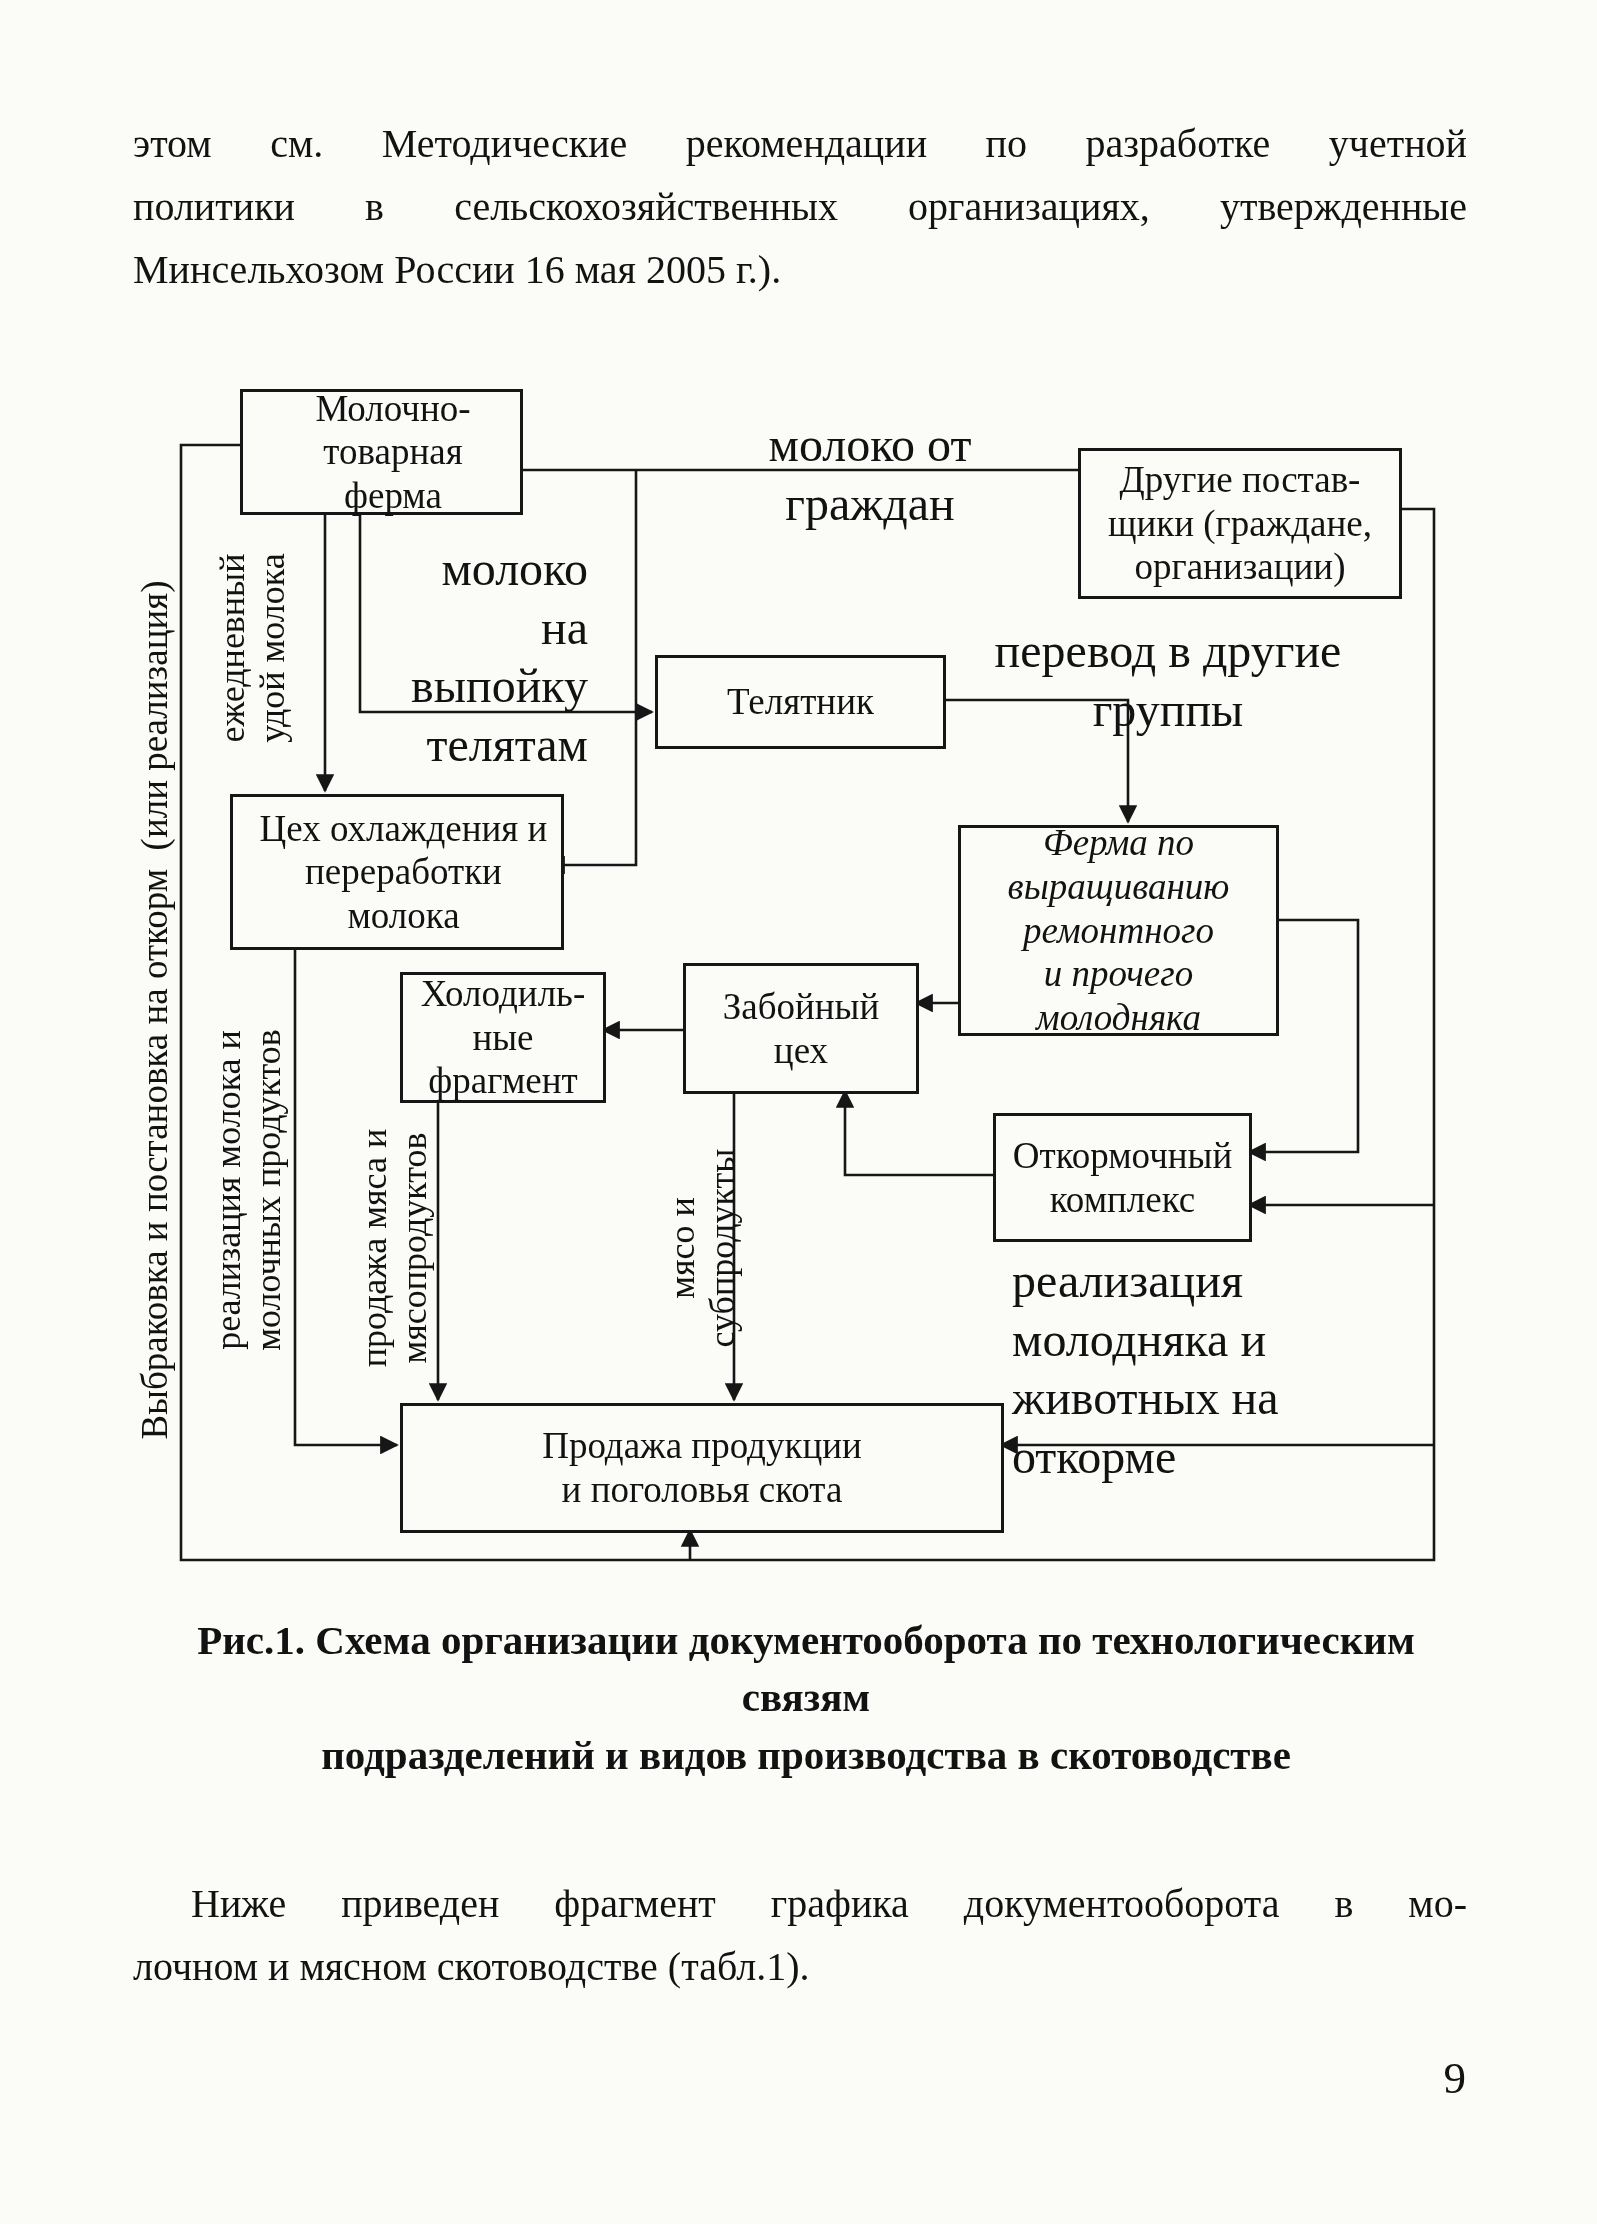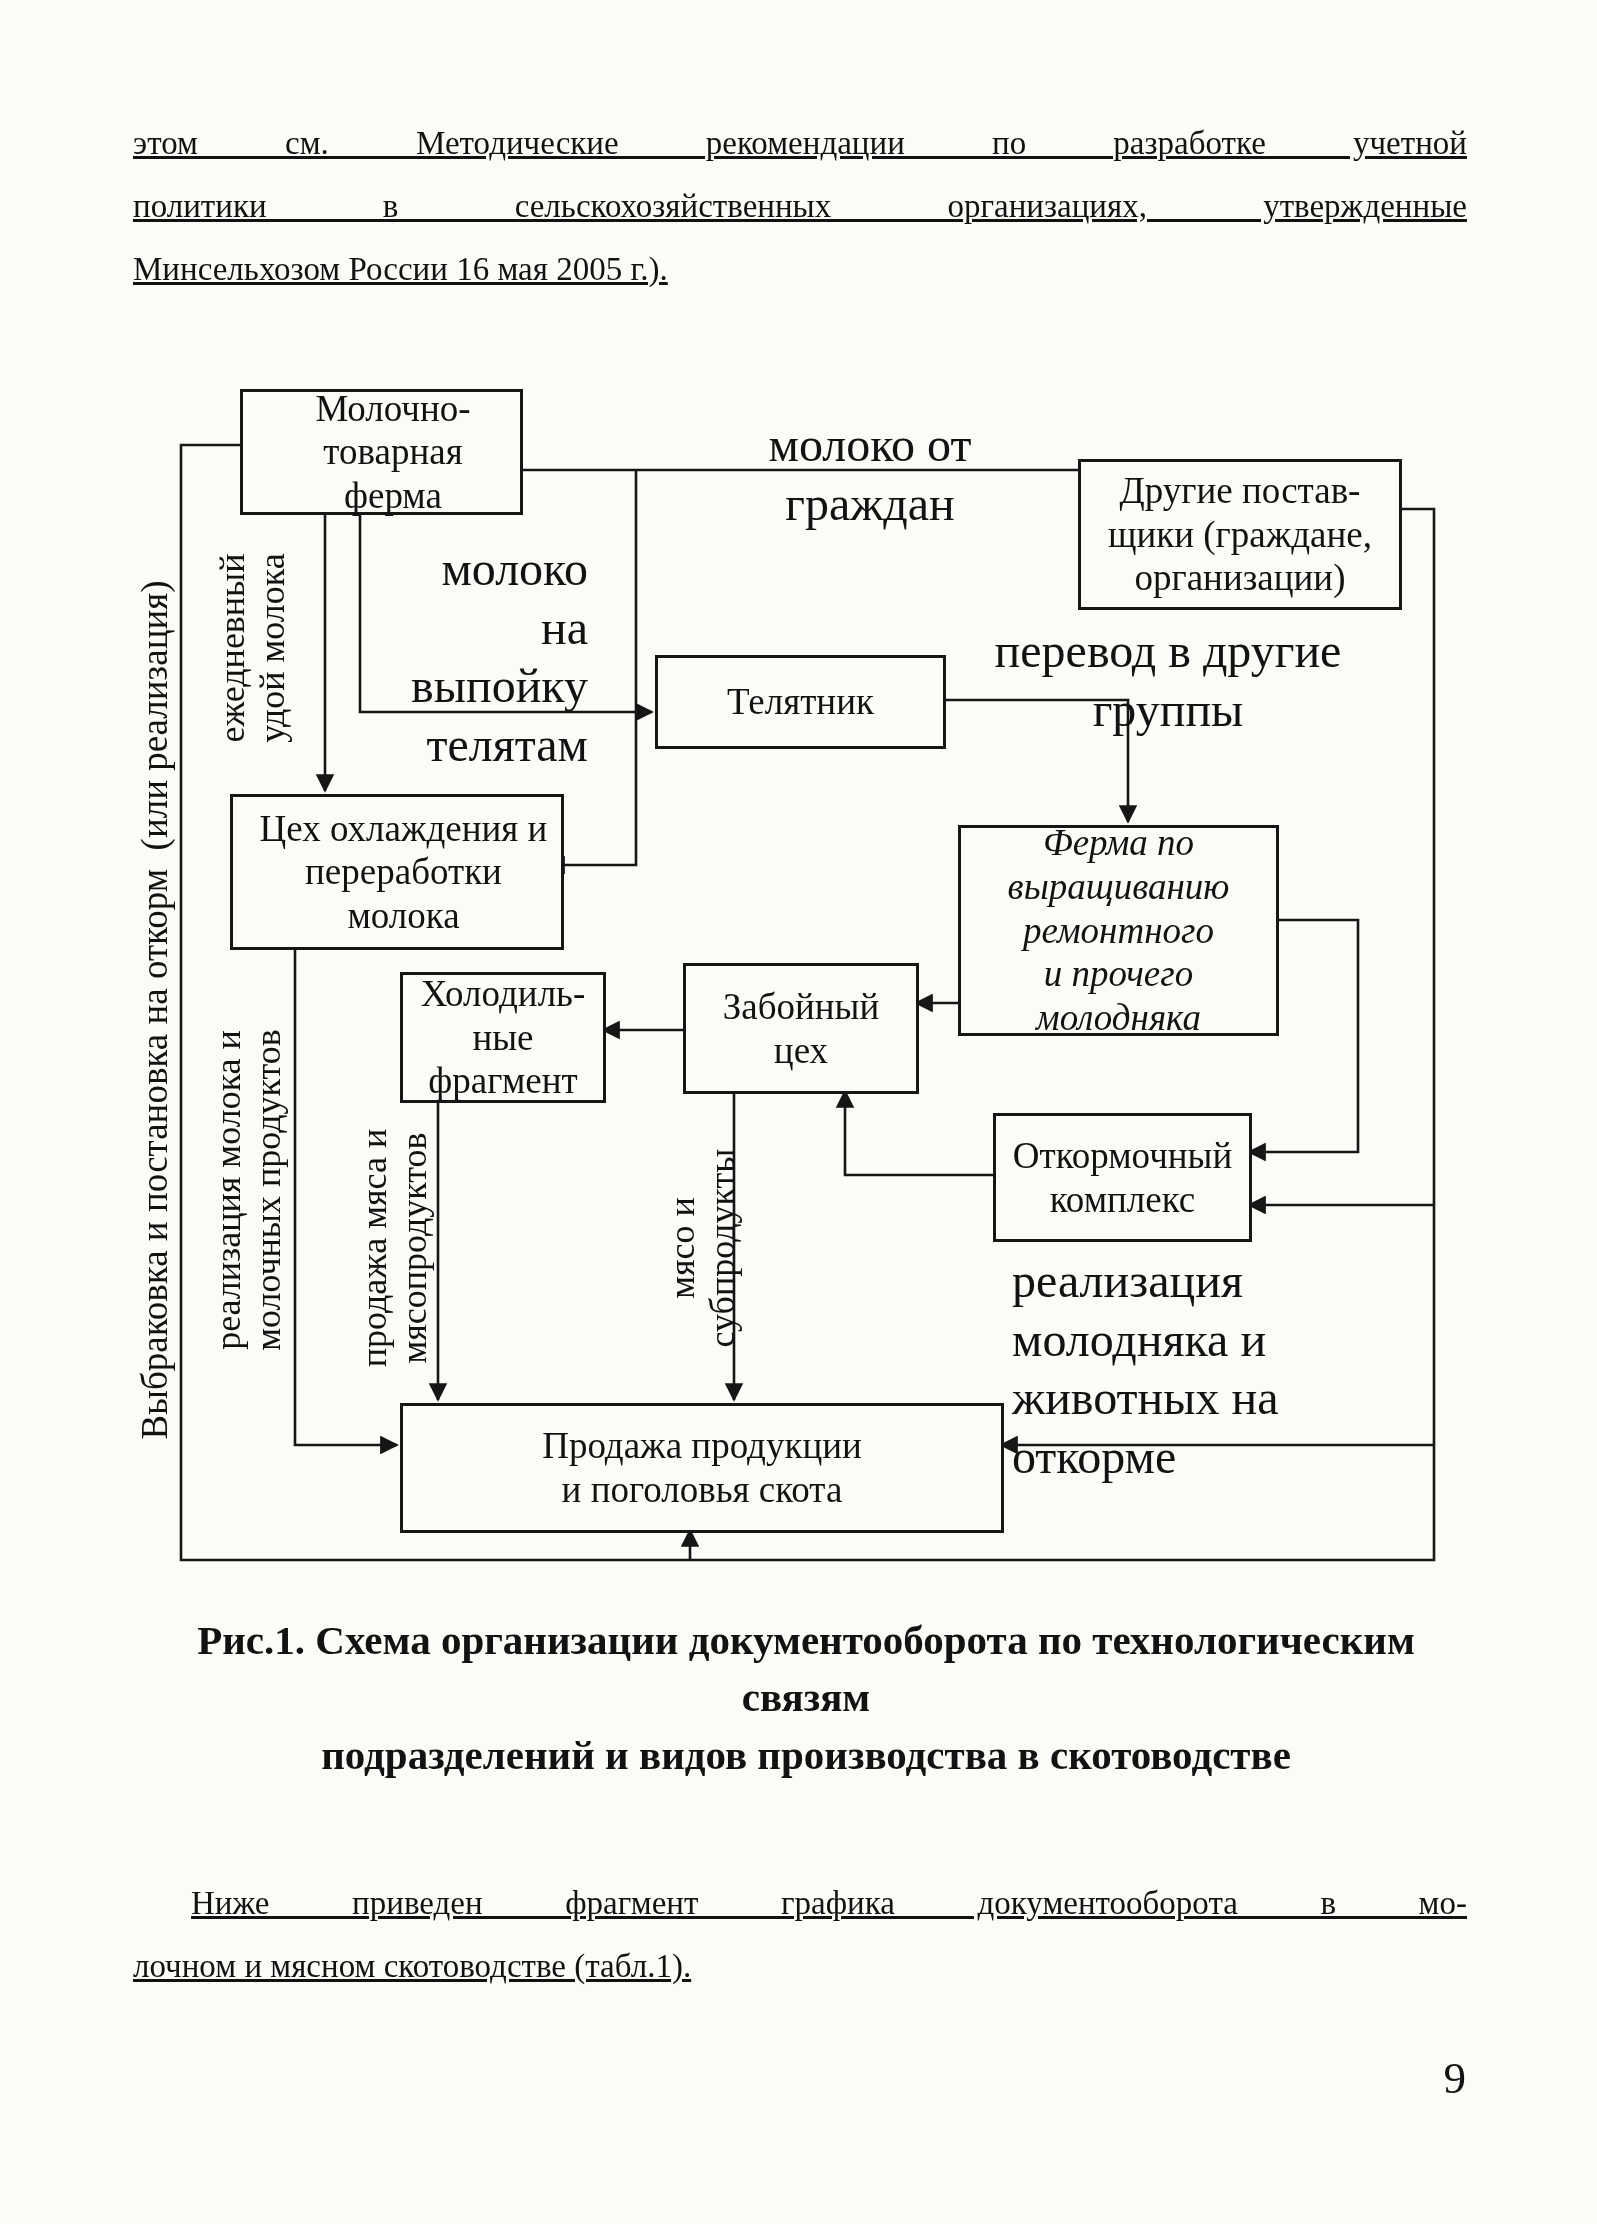--- a/index.html
+++ b/index.html
@@ -3,41 +3,41 @@
 <meta charset="utf-8">
 <style>
   html,body { margin:0; padding:0; background:#e8e8e4; }
   .page {
     position:relative; width:1597px; height:2224px; margin:0 auto;
     background:#fbfbf8; color:#121212;
     font-family:"Liberation Serif","DejaVu Serif",serif;
     overflow:hidden;
   }
   
-  .para { position:absolute; font-size:33px; line-height:63px;text-decoration:underline; }
+  .para { position:absolute; font-size:40px; line-height:63px; }
   #top-para { left:133px; top:112px; width:1334px; }
   #bottom-para { left:133px; top:1872px; width:1334px; }
   .jl { text-align:justify; text-align-last:justify; }
   .indent { text-indent:58px; }
   
   .caption { position:absolute; left:136px; top:1612px; width:1340px;
              text-align:center; font-weight:bold; font-size:41px; line-height:1.4; }
   
   .pageno { position:absolute; left:1340px; top:2052px; width:126px;
             text-align:right; font-size:45px; }
   
   .connectors { position:absolute; left:0; top:0; pointer-events:none; }
   .c { fill:none; stroke:#161616; stroke-width:2.6px; }
   .node {
     position:absolute; border:3px solid #161616; background:#fbfbf8;
     display:flex; align-items:center; justify-content:center;
     text-align:center; white-space:pre-line; font-size:37px; line-height:1.18;
   }
   #node-dairy-farm      { left:240px;  top:389px;  width:254px; height:120px;padding-left:23px; }
-  #node-other-suppliers { left:1078px; top:448px;  width:318px; height:145px;margin-top:11px; }
+  #node-other-suppliers { left:1078px; top:448px;  width:318px; height:145px; }
   #node-calf-barn       { left:655px;  top:655px;  width:285px; height:88px;  }
   #node-milk-processing { left:230px;  top:794px;  width:315px; height:150px;padding-left:13px; }
   #node-young-stock     { left:958px;  top:825px;  width:315px; height:205px;font-style:italic; }
   #node-refrigeration   { left:400px;  top:972px;  width:200px; height:125px; }
   #node-slaughter       { left:683px;  top:963px;  width:230px; height:125px; }
   #node-feedlot         { left:993px;  top:1113px; width:253px; height:123px; }
   #node-sales           { left:400px;  top:1403px; width:598px; height:124px; }
   .label { position:absolute; white-space:pre-line; font-size:48px; line-height:1.22; }
   #label-milk-from-citizens { left:700px;  top:416px;  width:340px; text-align:center; }
   #label-milk-for-calves    { left:393px;  top:540px;  width:195px; text-align:right; }

